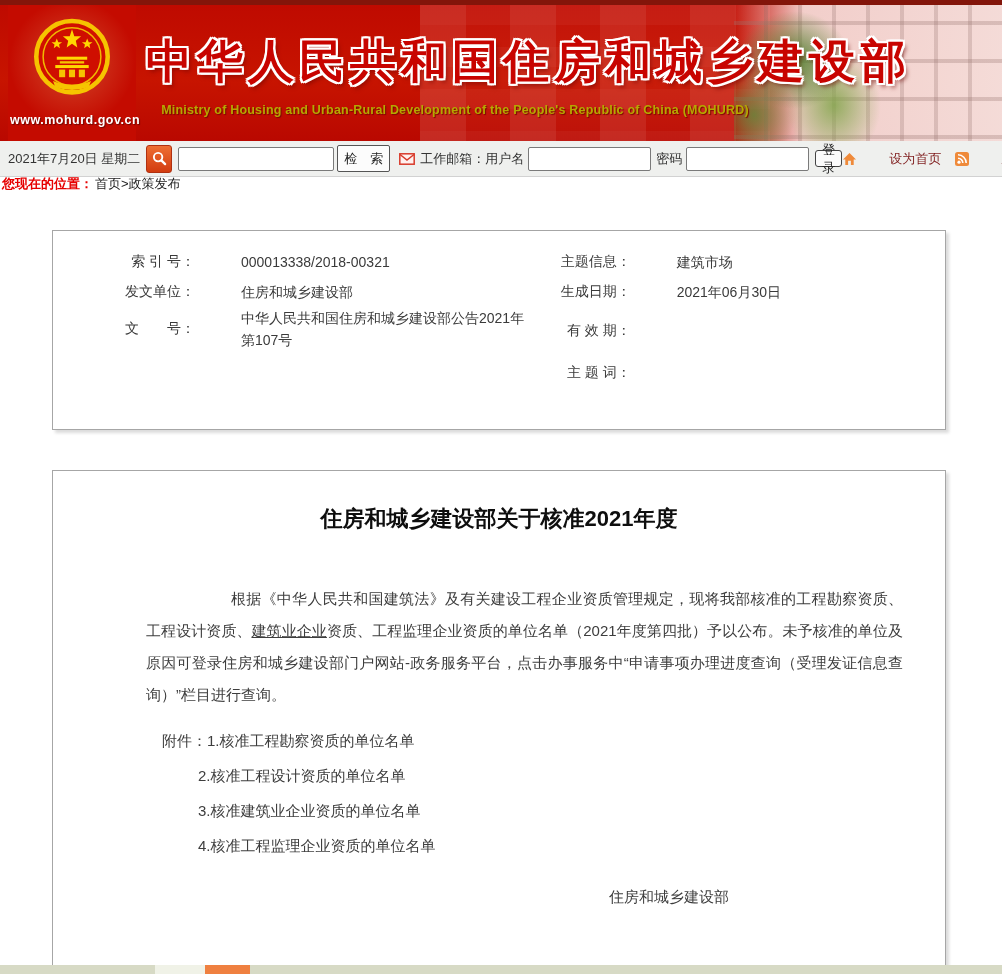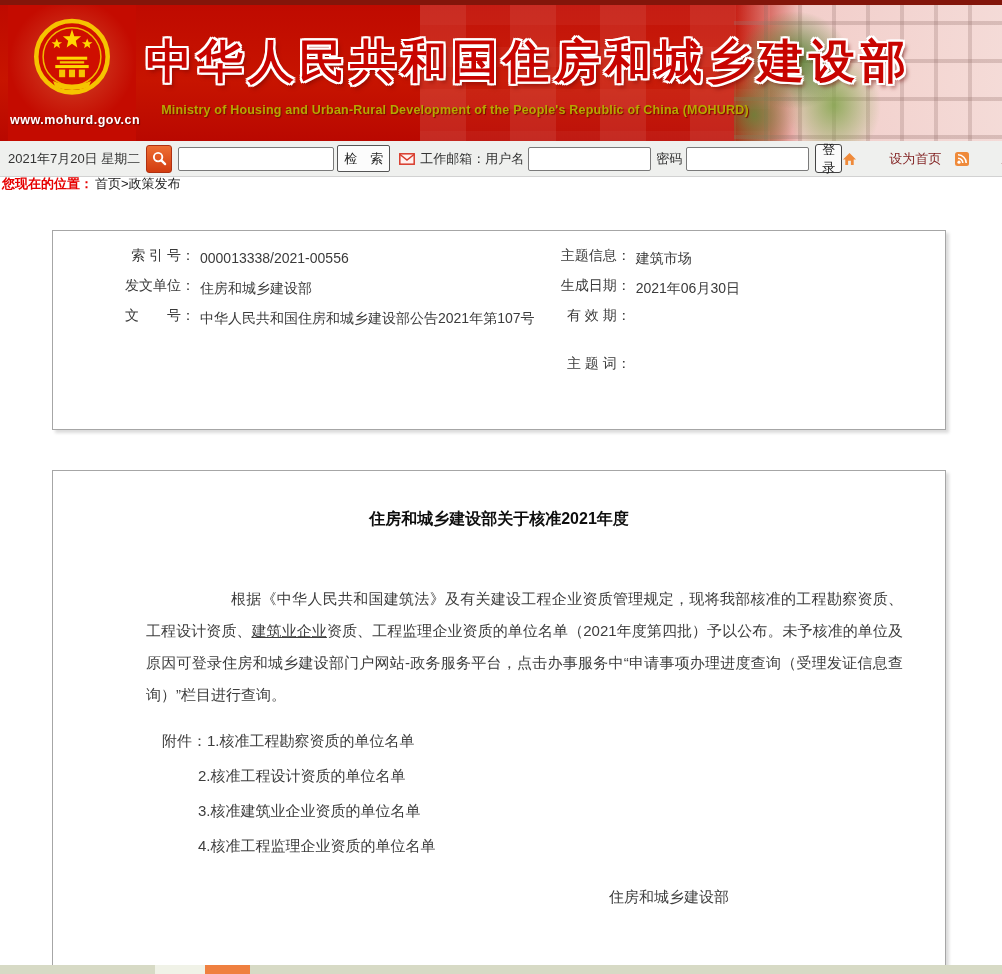--- a/index.html
+++ b/index.html
@@ -71,57 +71,57 @@
   .search-input{width:148px;}
   .retrieve-btn{
     margin-left:3px;width:64px;height:27px;background:#fcfcfc;border:1px solid #555;
     border-radius:2px;font-size:13px;color:#222;white-space:pre;cursor:pointer;
     display:flex;align-items:center;justify-content:center;
   }
   .mail-icon{margin-left:9px;flex-shrink:0;}
   .tb-label{margin-left:5px;white-space:pre;}
   .user-input,.pass-input{width:115px;margin-left:4px;}
   .login-btn{
-    margin-left:6px;width:45px;height:29px;background:#fbfbfb;border:1px solid #444;
+    margin-left:6px;width:45px;height:17px;background:#fbfbfb;border:1px solid #444;
     border-radius:3px;font-size:13px;color:#222;cursor:pointer;
     display:flex;align-items:center;justify-content:center;
   }
   .tb-spacer{flex:1;}
   .tb-link{display:flex;align-items:center;margin-right:14px;cursor:pointer;color:#7f1d1d;white-space:nowrap;gap:28px;}
   .tb-link .txt{margin-left:4px;}
   
   .breadcrumb{position:absolute;left:2px;top:175px;font-size:13px;}
   .bc-prefix{color:#e60000;font-weight:bold;}
   .bc-path{color:#222;margin-left:2px;}
   
   .meta-box{
     position:absolute;left:52px;top:230px;width:894px;height:200px;background:#fff;
     border:1px solid #a6a6a6;box-shadow:3px 3px 3px rgba(0,0,0,0.14);
     display:flex;box-sizing:border-box;padding-top:16px;
     font-size:14px;color:#3a3a3a;
   }
   .meta-col-left{width:54%;}
   .meta-col-right{width:46%;}
-  .meta-row{display:flex;}
+  .meta-row{display:flex;align-items:center;gap:41px;}
   .meta-label{flex-shrink:0;text-align:right;white-space:pre;}
   .meta-col-left .meta-label{width:142px;}
   .meta-col-right .meta-label{width:96px;}
   .meta-value{padding-left:5px;line-height:22px;}
   .mr-h30{min-height:30px;}
   .mr-h52{min-height:52px;}
   .mr-h48{min-height:48px;}
   .mr-h36{min-height:36px;}
   
   .article-box{
     position:absolute;left:52px;top:470px;width:894px;height:540px;background:#fff;
     border:1px solid #a6a6a6;box-shadow:3px 3px 3px rgba(0,0,0,0.14);
     box-sizing:border-box;
   }
   .article-title{
-    margin-top:29px;text-align:center;font-size:16px;font-weight:bold;color:#0e0e0e;line-height:37px;
+    margin-top:29px;text-align:center;font-size:22px;font-weight:bold;color:#0e0e0e;line-height:37px;
   }
   .article-body{
     margin:46px 42px 0 93px;font-size:15px;color:#3d3d3d;
   }
   .para1{line-height:32px;text-indent:85px;text-align:justify;}
   .para1 .ulink{text-decoration:underline;color:inherit;cursor:pointer;}
   .notice{margin-top:15px;line-height:32px;text-indent:16px;}
   .attach-first{margin-top:14px;line-height:32px;text-indent:16px;}
   .attach-item{margin-top:3px;line-height:32px;padding-left:52px;}
   .signature-block{margin-top:22px;margin-left:418px;width:210px;text-align:center;}
@@ -197,21 +197,21 @@
 </div>
 
 <div class="breadcrumb">
   <span class="bc-prefix">您现在的位置：</span><span class="bc-path">首页&gt;政策发布</span>
 </div>
 
 <div class="meta-box">
   <div class="meta-col-left">
     <div class="meta-row mr-h30">
       <span class="meta-label">索 引 号：</span>
-      <span class="meta-value">000013338/2021-00556</span>
+      <span class="meta-value">000013338/2018-00321</span>
     </div>
     <div class="meta-row mr-h30">
       <span class="meta-label">发文单位：</span>
       <span class="meta-value">住房和城乡建设部</span>
     </div>
     <div class="meta-row mr-h30">
       <span class="meta-label">文　　号：</span>
       <span class="meta-value">中华人民共和国住房和城乡建设部公告2021年第107号</span>
     </div>
   </div>

